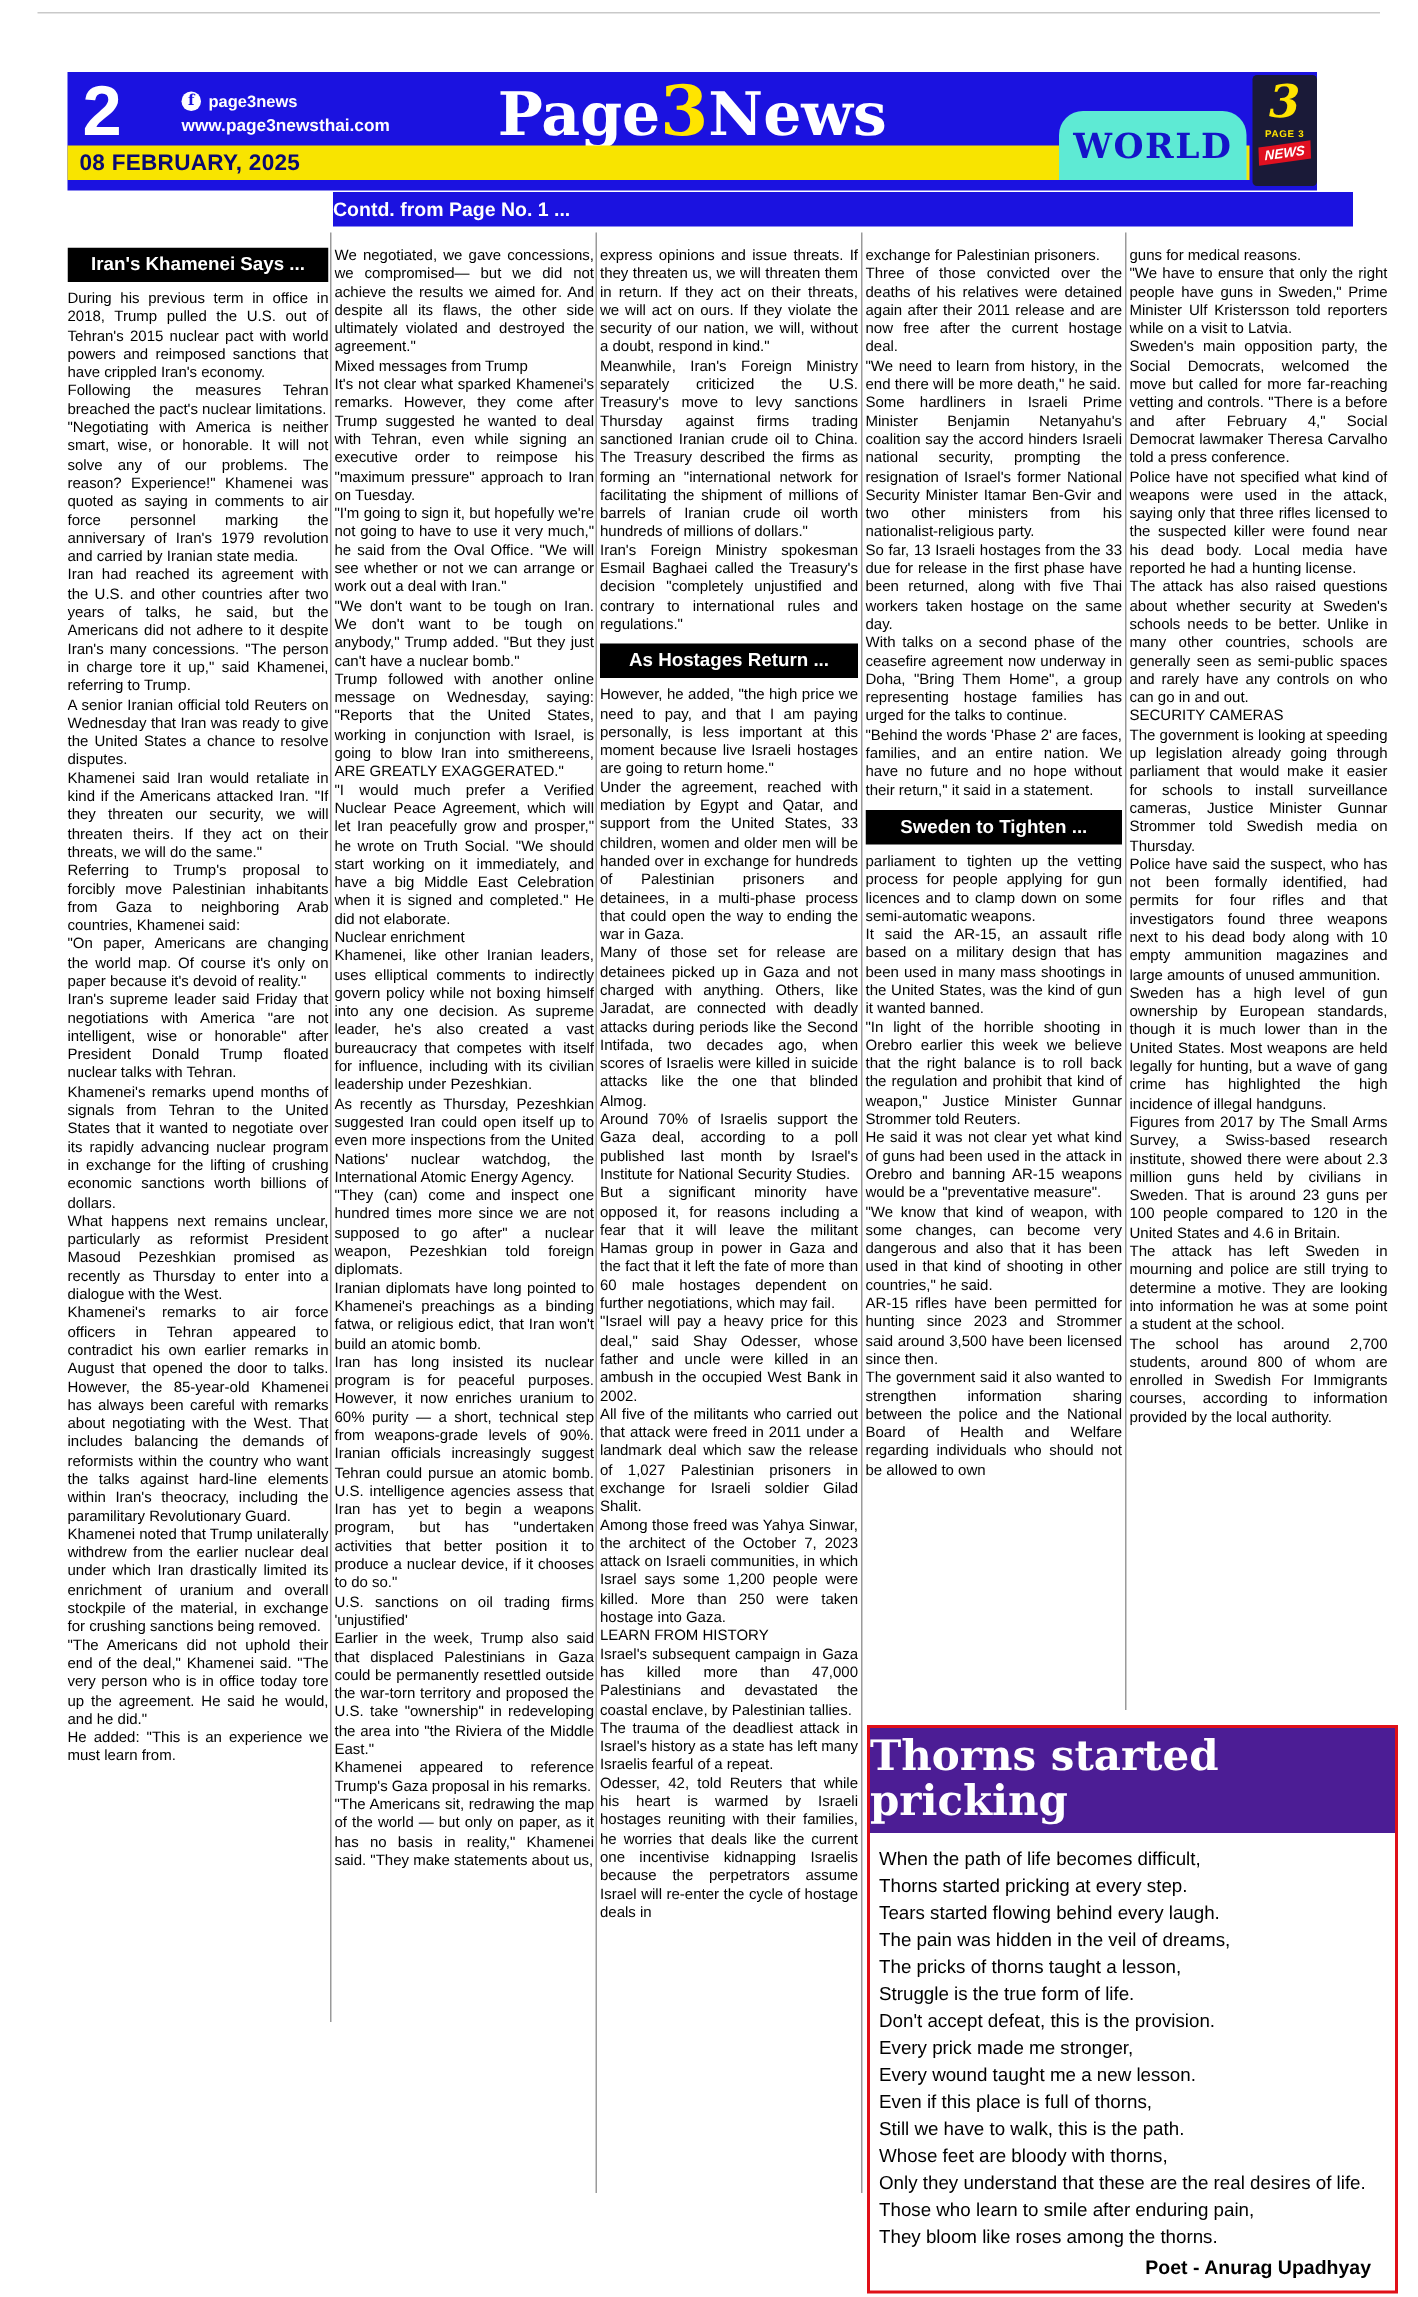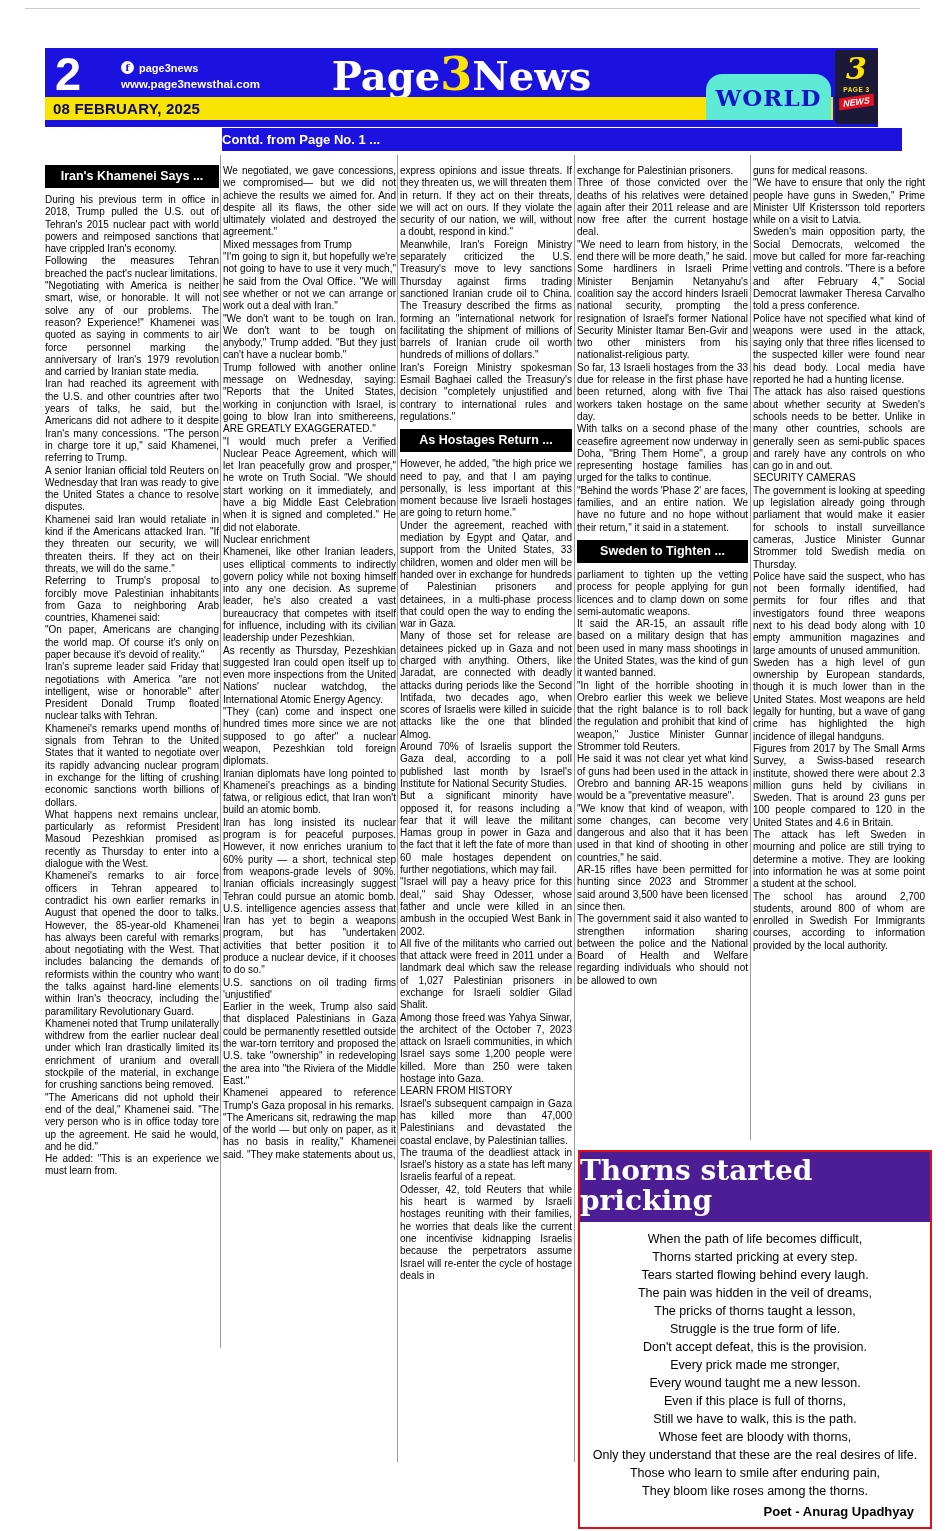--- a/index.html
+++ b/index.html
@@ -50,21 +50,21 @@
   #sep1{left:220px;height:1193px;}
   #sep2{left:397px;height:1307px;}
   #sep3{left:574px;height:1307px;}
   #sep4{left:750px;height:985px;}
 
   
   #poem{position:absolute;left:578px;top:1150px;width:354px;border:2px solid #e01018;background:#fff;box-sizing:border-box;}
   #poem-title{background:#4c1d95;color:#fff;text-align:left;font-family:"DejaVu Serif",serif;
               font-weight:bold;font-size:28px;line-height:30px;padding:4px 0 6px;}
   #poem-lines{padding:8px 6px 2px;}
-  .poem-line{text-align:center;font-size:12.5px;line-height:18px;color:#000;}
+  .poem-line{text-align:left;font-size:12.5px;line-height:18px;color:#000;}
   #poem-attr{text-align:right;font-weight:bold;font-size:13px;padding:2px 16px 8px 0;}
 </style>
 </head>
 <body>
 
 <div id="page">
   <div class="hairline"></div>
 
   <div id="header">
     <div class="page-num">2</div>
@@ -110,20 +110,21 @@
       <div class="blk-p">Khamenei's remarks upend months of signals from Tehran to the United States that it wanted to negotiate over its rapidly advancing nuclear program in exchange for the lifting of crushing economic sanctions worth billions of dollars.</div>
       <div class="blk-p">What happens next remains unclear, particularly as reformist President Masoud Pezeshkian promised as recently as Thursday to enter into a dialogue with the West.</div>
       <div class="blk-p">Khamenei's remarks to air force officers in Tehran appeared to contradict his own earlier remarks in August that opened the door to talks. However, the 85-year-old Khamenei has always been careful with remarks about negotiating with the West. That includes balancing the demands of reformists within the country who want the talks against hard-line elements within Iran's theocracy, including the paramilitary Revolutionary Guard.</div>
       <div class="blk-p">Khamenei noted that Trump unilaterally withdrew from the earlier nuclear deal under which Iran drastically limited its enrichment of uranium and overall stockpile of the material, in exchange for crushing sanctions being removed.</div>
       <div class="blk-p">"The Americans did not uphold their end of the deal," Khamenei said. "The very person who is in office today tore up the agreement. He said he would, and he did."</div>
       <div class="blk-p">He added: "This is an experience we must learn from.</div>
     </div>
   <div class="col" id="col2">
       <div class="blk-p">We negotiated, we gave concessions, we compromised— but we did not achieve the results we aimed for. And despite all its flaws, the other side ultimately violated and destroyed the agreement."</div>
       <div class="blk-p">Mixed messages from Trump</div>
+      <div class="blk-p">It's not clear what sparked Khamenei's remarks. However, they come after Trump suggested he wanted to deal with Tehran, even while signing an executive order to reimpose his "maximum pressure" approach to Iran on Tuesday.</div>
       <div class="blk-p">"I'm going to sign it, but hopefully we're not going to have to use it very much," he said from the Oval Office. "We will see whether or not we can arrange or work out a deal with Iran."</div>
       <div class="blk-p">"We don't want to be tough on Iran. We don't want to be tough on anybody," Trump added. "But they just can't have a nuclear bomb."</div>
       <div class="blk-p">Trump followed with another online message on Wednesday, saying: "Reports that the United States, working in conjunction with Israel, is going to blow Iran into smithereens, ARE GREATLY EXAGGERATED."</div>
       <div class="blk-p">"I would much prefer a Verified Nuclear Peace Agreement, which will let Iran peacefully grow and prosper," he wrote on Truth Social. "We should start working on it immediately, and have a big Middle East Celebration when it is signed and completed." He did not elaborate.</div>
       <div class="blk-p">Nuclear enrichment</div>
       <div class="blk-p">Khamenei, like other Iranian leaders, uses elliptical comments to indirectly govern policy while not boxing himself into any one decision. As supreme leader, he's also created a vast bureaucracy that competes with itself for influence, including with its civilian leadership under Pezeshkian.</div>
       <div class="blk-p">As recently as Thursday, Pezeshkian suggested Iran could open itself up to even more inspections from the United Nations' nuclear watchdog, the International Atomic Energy Agency.</div>
       <div class="blk-p">"They (can) come and inspect one hundred times more since we are not supposed to go after" a nuclear weapon, Pezeshkian told foreign diplomats.</div>
       <div class="blk-p">Iranian diplomats have long pointed to Khamenei's preachings as a binding fatwa, or religious edict, that Iran won't build an atomic bomb.</div>
       <div class="blk-p">Iran has long insisted its nuclear program is for peaceful purposes. However, it now enriches uranium to 60% purity — a short, technical step from weapons-grade levels of 90%. Iranian officials increasingly suggest Tehran could pursue an atomic bomb. U.S. intelligence agencies assess that Iran has yet to begin a weapons program, but has "undertaken activities that better position it to produce a nuclear device, if it chooses to do so."</div>

